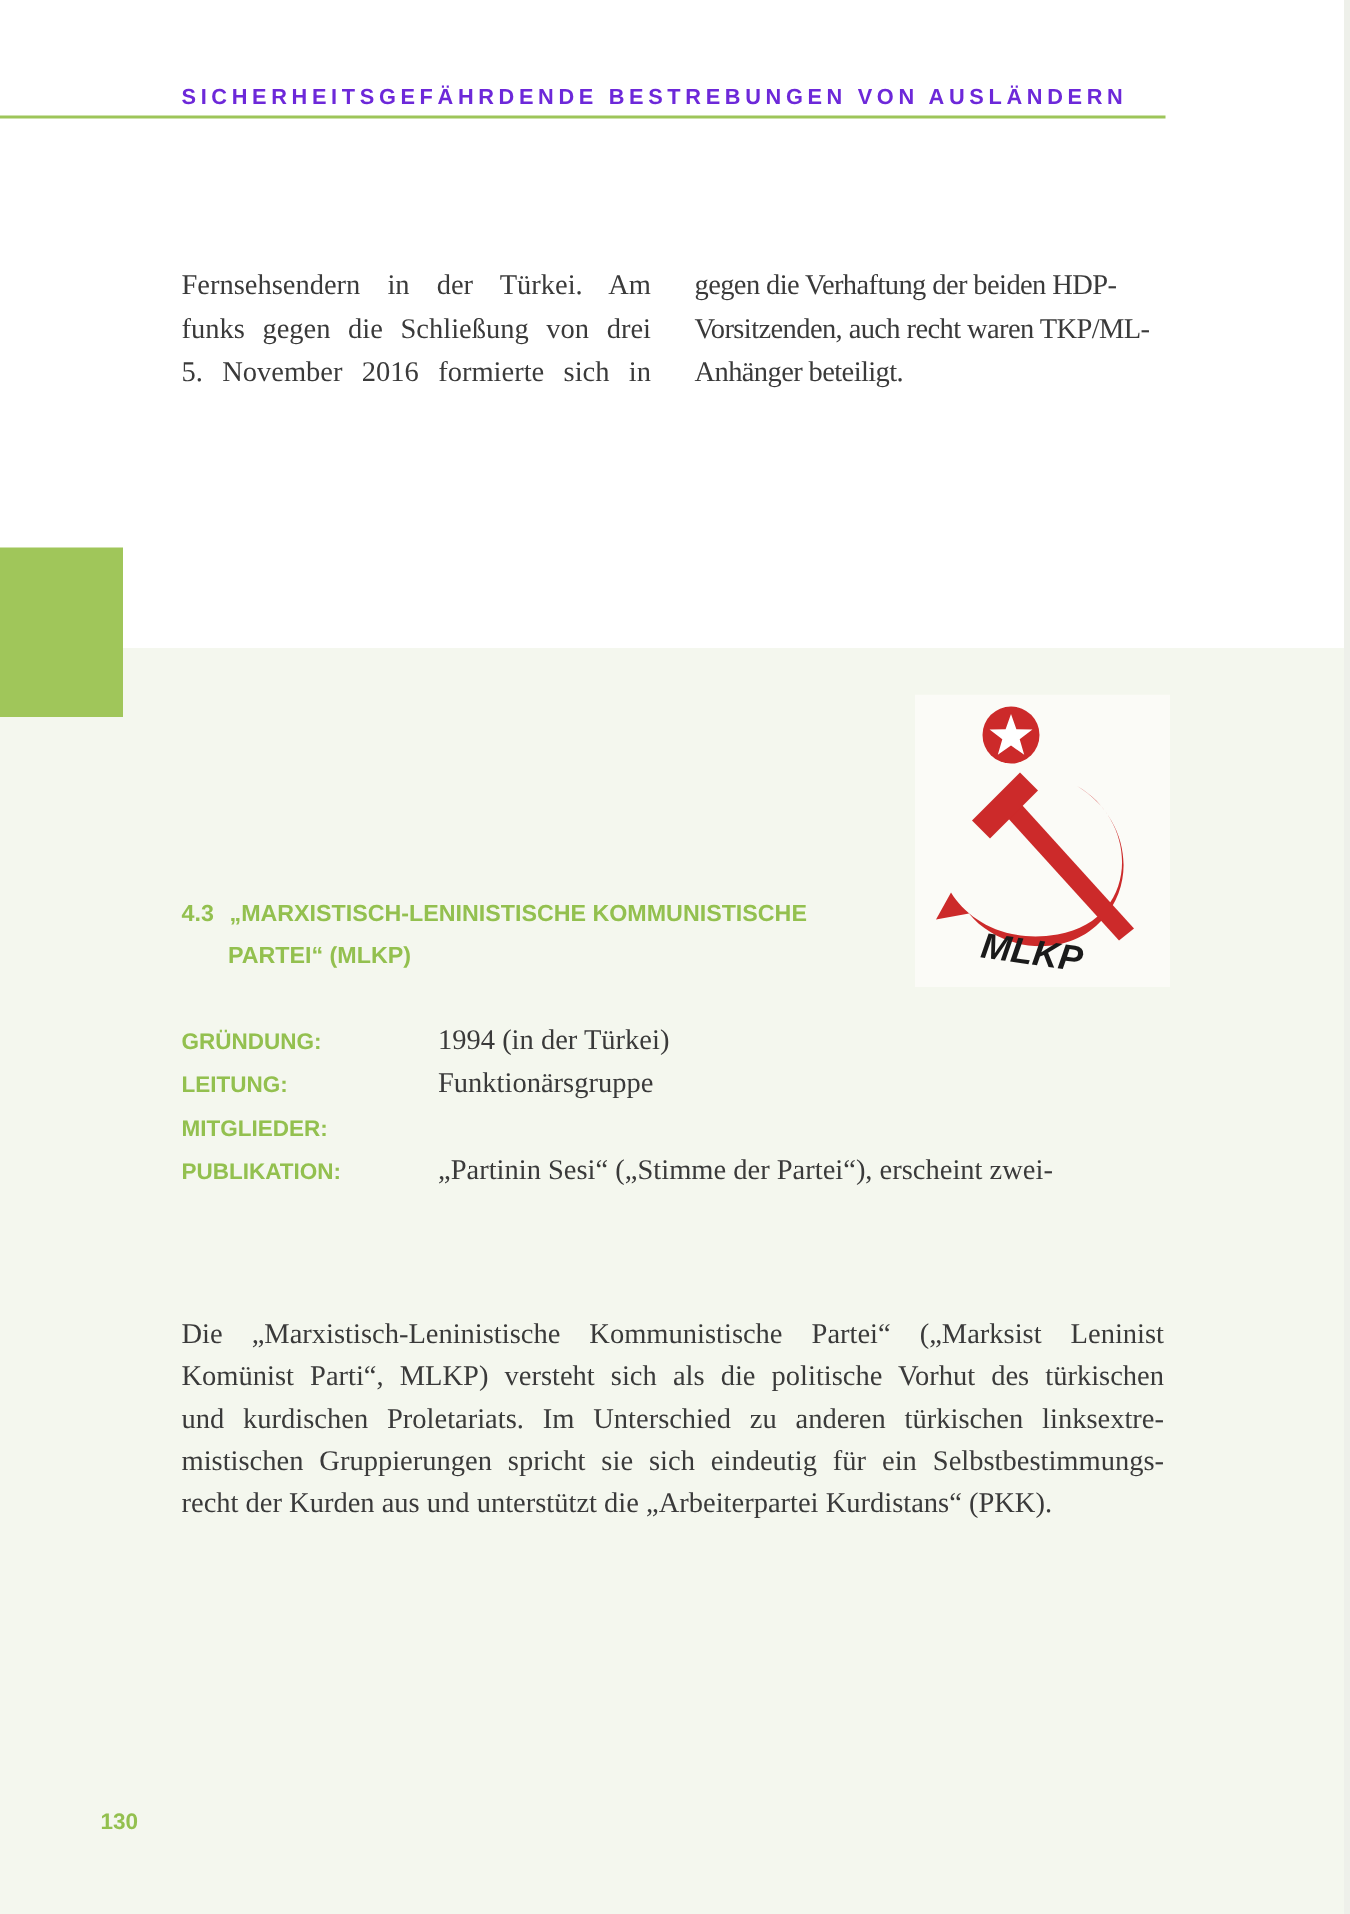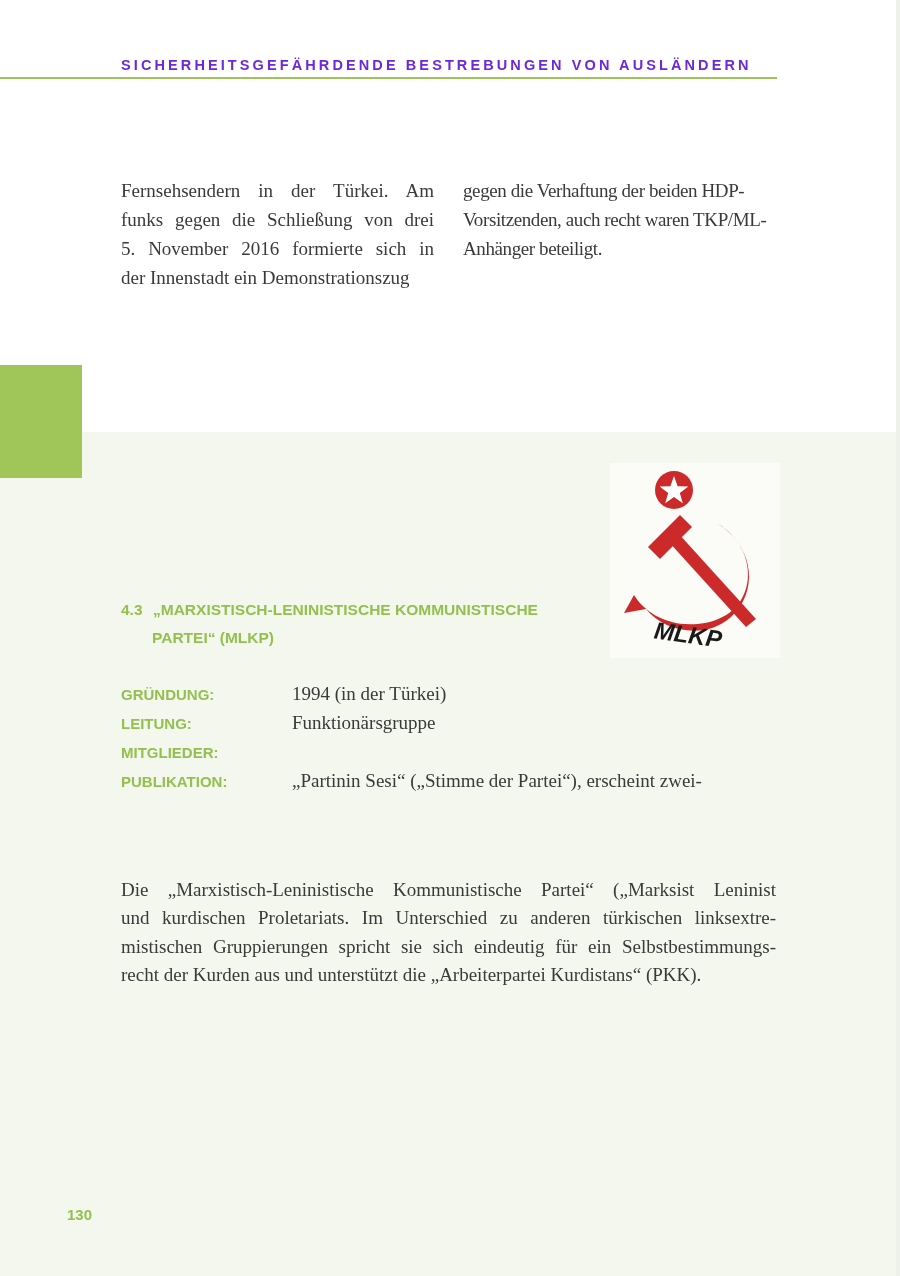--- a/index.html
+++ b/index.html
@@ -75,21 +75,20 @@
 
 <div class="right-edge"></div>
 
 <div class="running-head">SICHERHEITSGEFÄHRDENDE BESTREBUNGEN VON AUSLÄNDERN</div>
 <div class="head-rule"></div>
 
 <div class="col col-left">
   <span>Fernsehsendern in der Türkei. Am</span>
   <span>funks gegen die Schließung von drei</span>
   <span>5. November 2016 formierte sich in</span>
-  <span class="last">der Innenstadt ein Demonstrationszug</span>
 </div>
 <div class="col col-right">
   <span>gegen die Verhaftung der beiden HDP-</span>
   <span>Vorsitzenden, auch recht waren TKP/ML-</span>
   <span>Anhänger beteiligt.</span>
 </div>
 
 <div class="green-tab"></div>
 <div class="box"></div>
 <div class="box-left"></div>
@@ -135,18 +134,19 @@
   <div class="fact-row">
     <div class="fact-label">PUBLIKATION:</div>
     <div class="fact-value">
       <span>„Partinin Sesi“ („Stimme der Partei“), erscheint zwei-</span>
     </div>
   </div>
 </div>
 
 <div class="body-text">
   <span>Die „Marxistisch-Leninistische Kommunistische Partei“ („Marksist Leninist</span>
+  <span>Komünist Parti“, MLKP) versteht sich als die politische Vorhut des türkischen</span>
   <span>und kurdischen Proletariats. Im Unterschied zu anderen türkischen linksextre-</span>
   <span>mistischen Gruppierungen spricht sie sich eindeutig für ein Selbstbestimmungs-</span>
   <span class="last">recht der Kurden aus und unterstützt die „Arbeiterpartei Kurdistans“ (PKK).</span>
 </div>
 
 <div class="page-number">130</div>
 
 </body></html>

